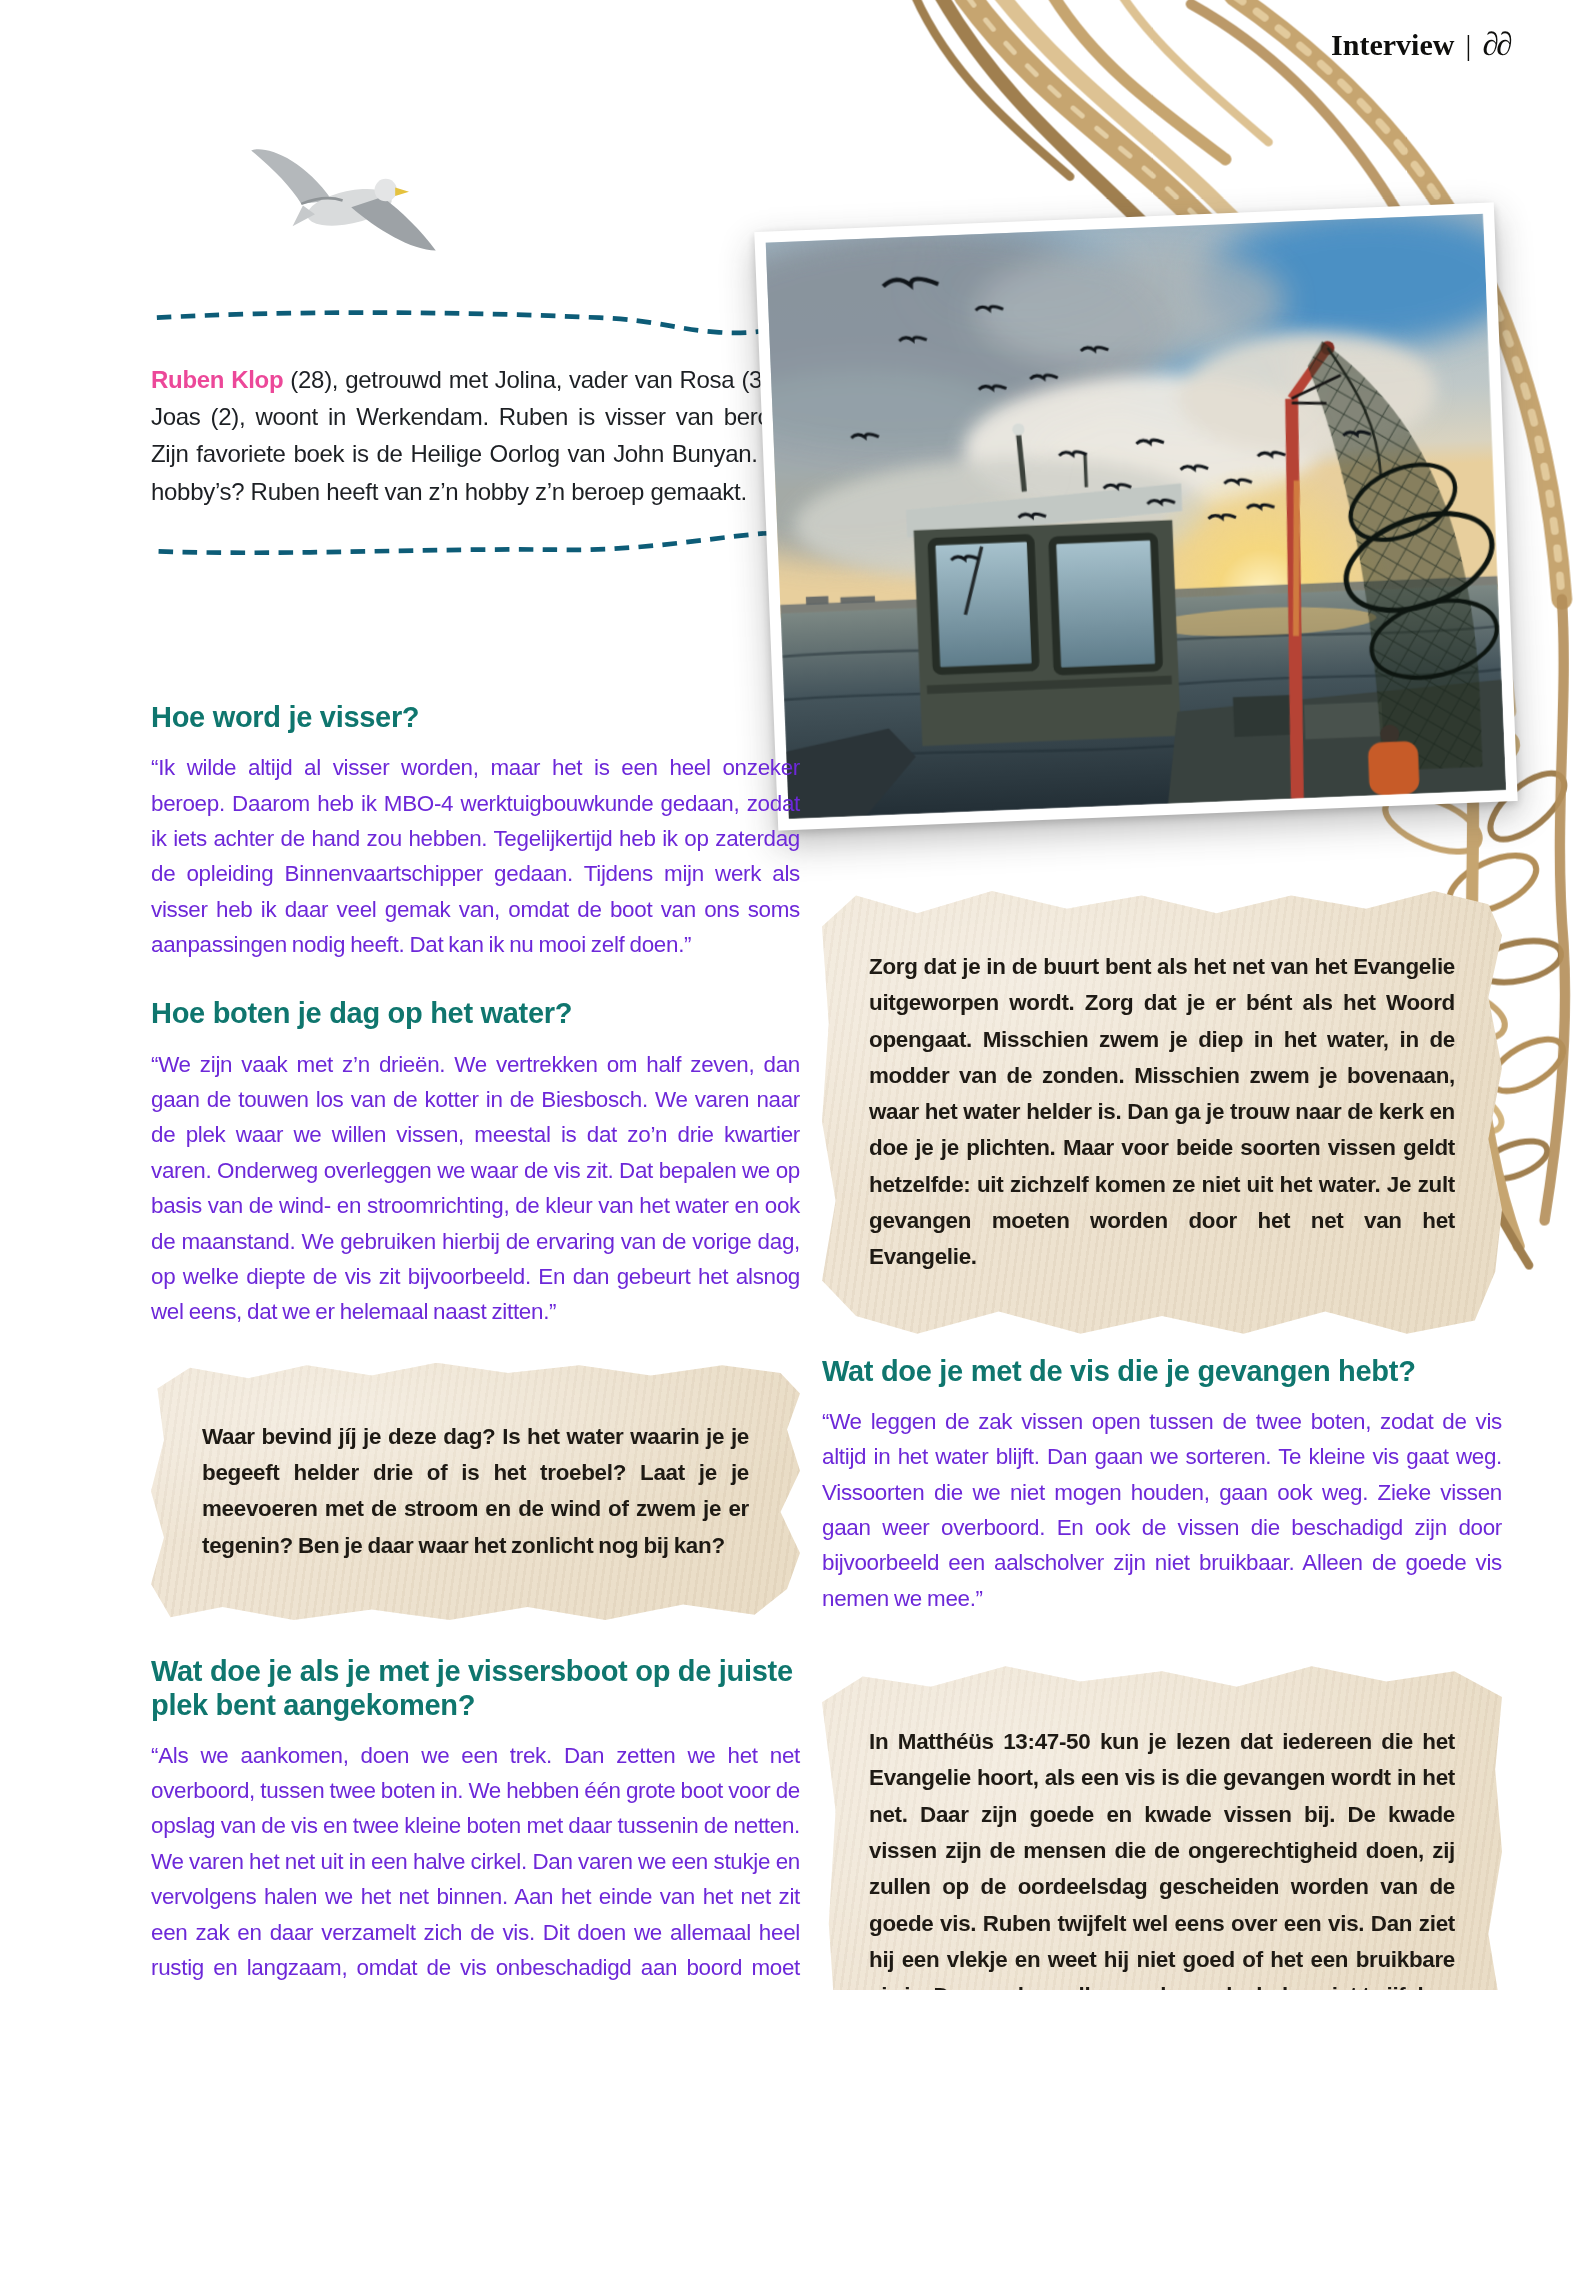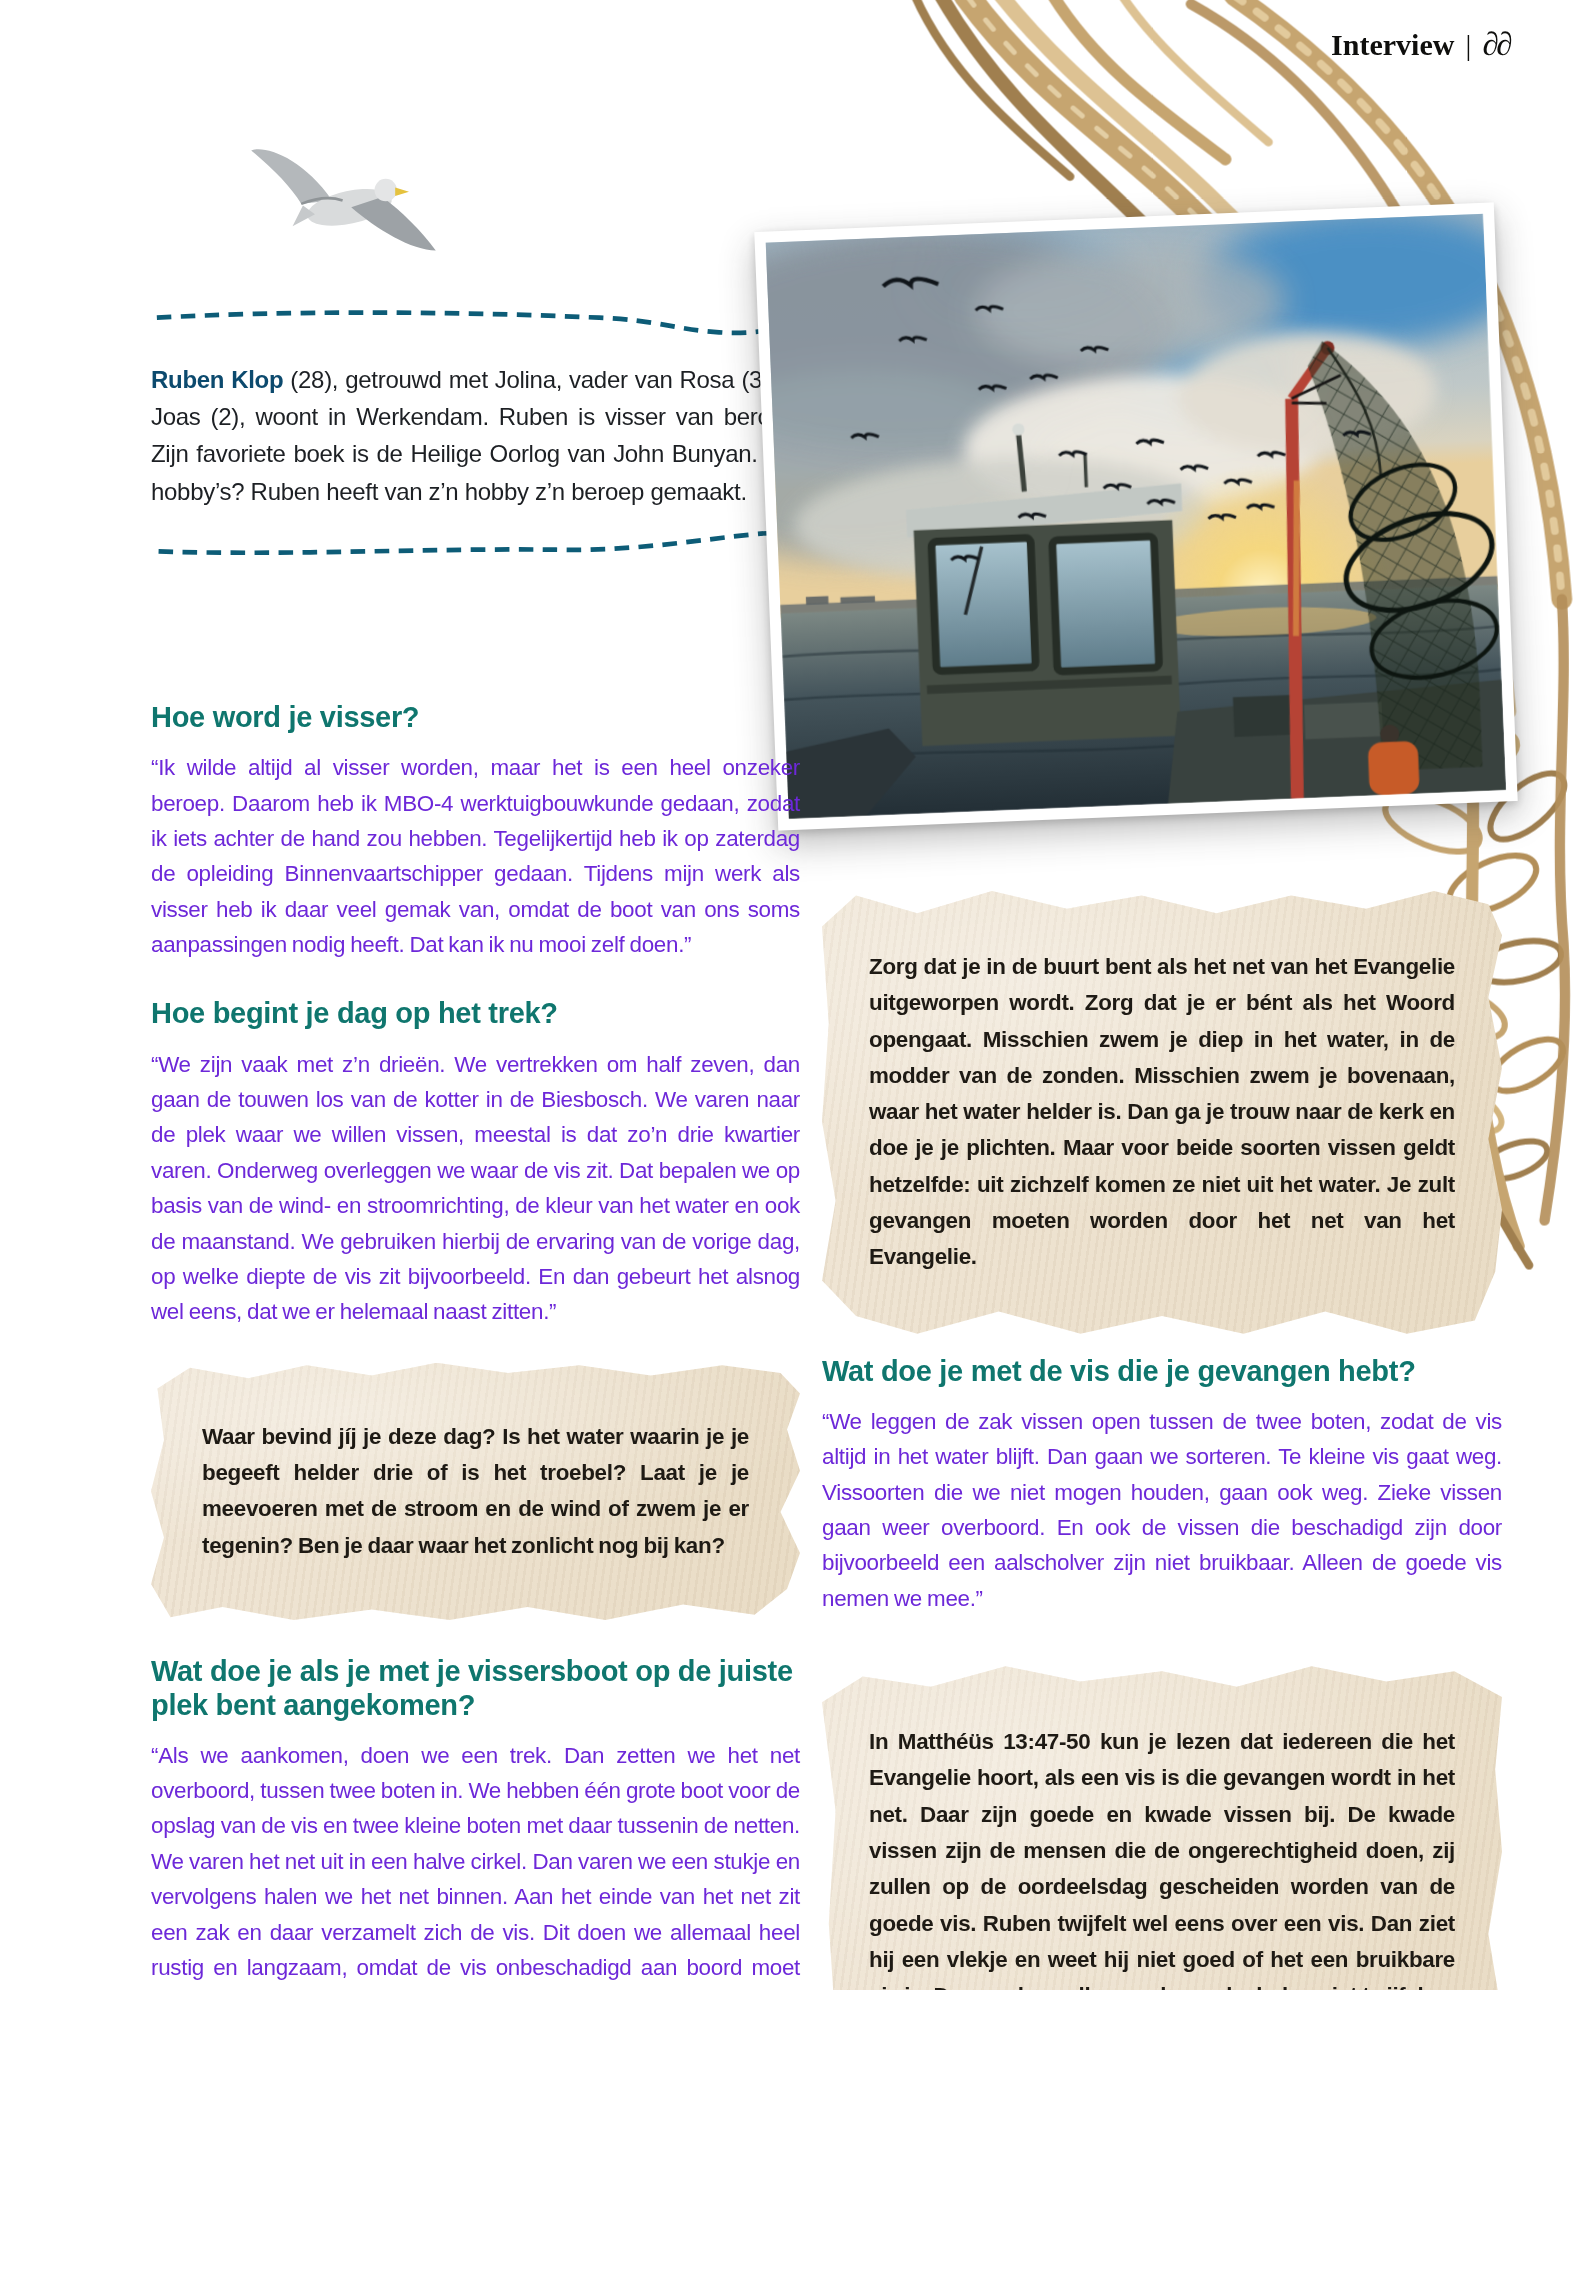--- a/index.html
+++ b/index.html
@@ -18,21 +18,21 @@
 
   
   .seagull{position:absolute;left:246px;top:121px;width:207px;height:164px;z-index:2;}
   .seagull svg{width:100%;height:100%;display:block;}
 
   
   .intro{position:absolute;left:151px;top:304px;width:652px;z-index:2;}
   .dash{display:block;width:652px;height:36px;}
   .intro-text{margin:21px 0 14px;font-size:24px;line-height:1.55;text-align:justify;
      letter-spacing:-0.3px;color:#1d2024;}
-  .intro-text strong{color:#0c4a6e;}
+  .intro-text strong{color:#ec4899;}
 
   
   .photo{position:absolute;left:766px;top:217px;width:740px;height:599px;margin:0;
      background:#fff;padding:11.2px;box-sizing:border-box;transform:rotate(-2.3deg);z-index:3;
      box-shadow:0 14px 33px rgba(40,40,40,.30),0 2.6px 8.6px rgba(0,0,0,.18);}
   .photo svg{display:block;width:100%;height:100%;}
 
   
   .col{position:absolute;z-index:4;}
   .col-left{left:151px;top:701px;width:649px;}
@@ -250,21 +250,21 @@
         <circle cx="700" cy="598" r="11" fill="#3a332c"></circle>
         <rect x="674" y="607" width="58" height="61" rx="16" fill="#c75b28"></rect>
       </g>
     </svg>
   </figure>
 
   <div class="col col-left">
     <h2>Hoe word je visser?</h2>
     <p class="body">“Ik wilde altijd al visser worden, maar het is een heel onzeker beroep. Daarom heb ik MBO-4 werktuigbouwkunde gedaan, zodat ik iets achter de hand zou hebben. Tegelijkertijd heb ik op zaterdag de opleiding Binnenvaartschipper gedaan. Tijdens mijn werk als visser heb ik daar veel gemak van, omdat de boot van ons soms aanpassingen nodig heeft. Dat kan ik nu mooi zelf doen.”</p>
 
-    <h2>Hoe begint je dag op het trek?</h2>
+    <h2>Hoe boten je dag op het water?</h2>
     <p class="body">“We zijn vaak met z’n drieën. We vertrekken om half zeven, dan gaan de touwen los van de kotter in de Biesbosch. We varen naar de plek waar we willen vissen, meestal is dat zo’n drie kwartier varen. Onderweg overleggen we waar de vis zit. Dat bepalen we op basis van de wind- en stroomrichting, de kleur van het water en ook de maanstand. We gebruiken hierbij de ervaring van de vorige dag, op welke diepte de vis zit bijvoorbeeld. En dan gebeurt het alsnog wel eens, dat we er helemaal naast zitten.”</p>
 
     <aside class="callout callout-left">
       <p>Waar bevind jíj je deze dag? Is het water waarin je je begeeft helder drie of is het troebel? Laat je je meevoeren met de stroom en de wind of zwem je er tegenin? Ben je daar waar het zonlicht nog bij kan?</p>
     </aside>
 
     <h2>Wat doe je als je met je vissersboot op de juiste plek bent aangekomen?</h2>
     <p class="body">“Als we aankomen, doen we een trek. Dan zetten we het net overboord, tussen twee boten in. We hebben één grote boot voor de opslag van de vis en twee kleine boten met daar tussenin de netten. We varen het net uit in een halve cirkel. Dan varen we een stukje en vervolgens halen we het net binnen. Aan het einde van het net zit een zak en daar verzamelt zich de vis. Dit doen we allemaal heel rustig en langzaam, omdat de vis onbeschadigd aan boord moet komen. Ook de zak is gemaakt van speciaal materiaal, zodat de vis niet beschadigt.</p>
   </div>
 

